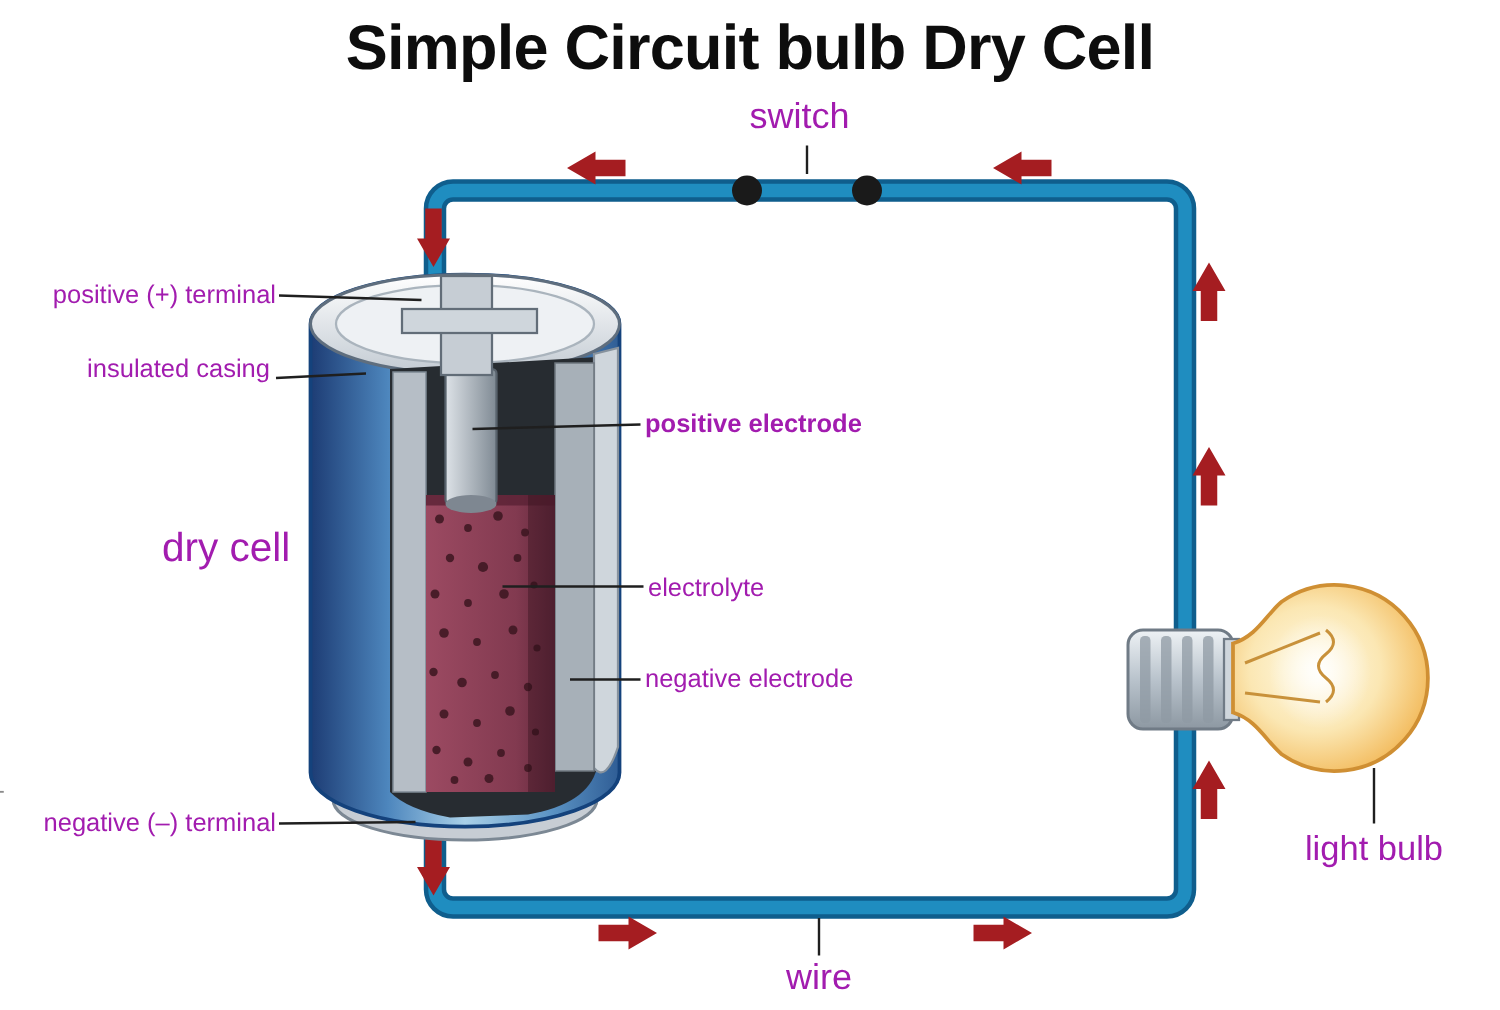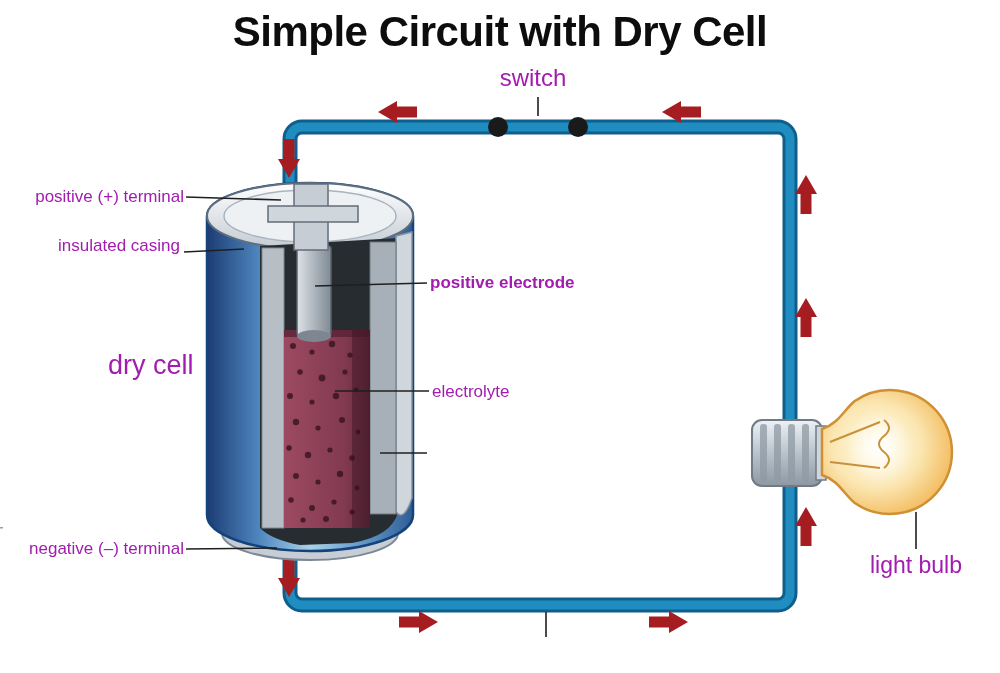--- a/index.html
+++ b/index.html
@@ -168,27 +168,29 @@
     <line x1="186" y1="549" x2="277" y2="548"></line>
     <line x1="427" y1="283" x2="315" y2="286"></line>
     <line x1="429" y1="391" x2="335" y2="391"></line>
     <line x1="427" y1="453" x2="380" y2="453"></line>
     <line x1="538" y1="97" x2="538" y2="116"></line>
     <line x1="546" y1="612" x2="546" y2="637"></line>
     <line x1="916" y1="512" x2="916" y2="549"></line>
   </g>
 </svg>
 
-<div class="lbl title">Simple Circuit with Dry Cell</div>
+<div class="lbl title">Simple Circuit bulb Dry Cell</div>
 
 <div class="lbl lbl-switch">switch</div>
+<div class="lbl lbl-wire">wire</div>
 <div class="lbl lbl-bulb">light bulb</div>
 <div class="lbl lbl-drycell">dry cell</div>
 
 <div class="lbl small ralign lbl-posterm">positive (+) terminal</div>
 <div class="lbl small ralign lbl-casing">insulated casing</div>
 <div class="lbl small ralign lbl-negterm">negative (–) terminal</div>
 <div class="lbl small lbl-poselec">positive electrode</div>
 <div class="lbl small lbl-electrolyte">electrolyte</div>
+<div class="lbl small lbl-negelec">negative electrode</div>
 
 <div class="watermark">Adobe Stock | #115250573</div>
 
 </div>
 
 </body></html>

